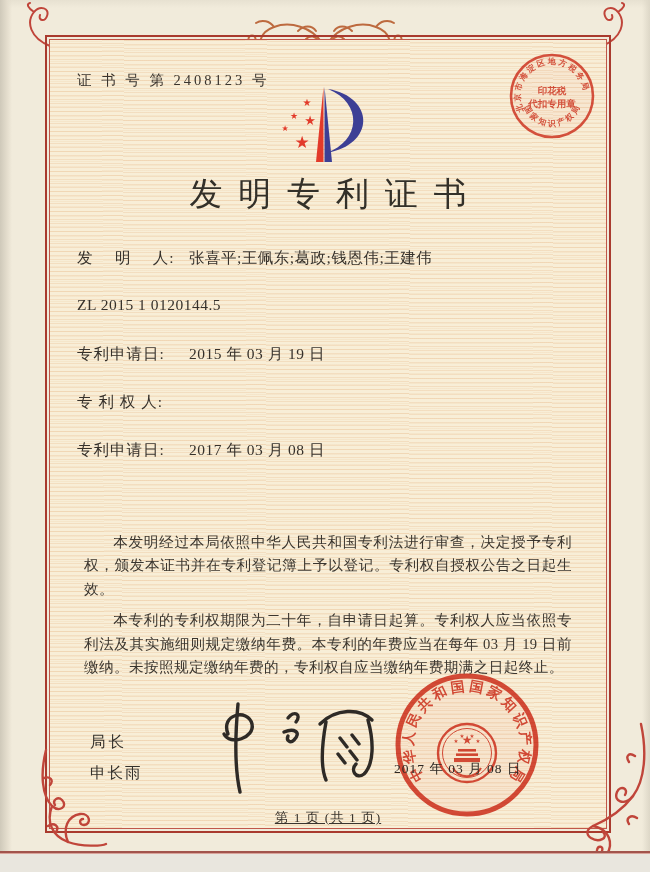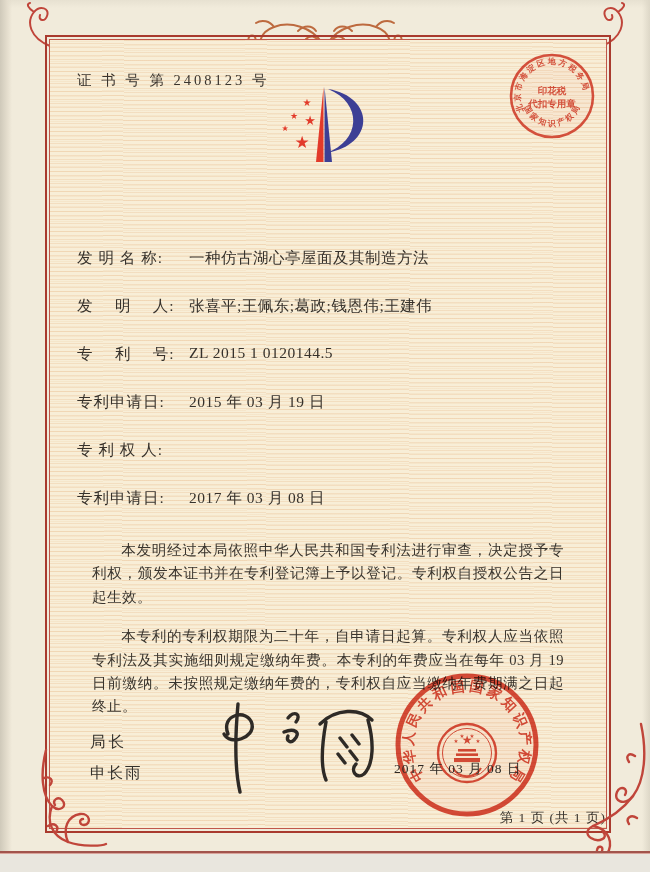--- a/index.html
+++ b/index.html
@@ -32,26 +32,26 @@
   .logo{position:absolute;left:207px;top:45px;width:140px;height:82px;}
   .title{position:absolute;left:0;right:0;top:132px;text-align:center;
     font-size:33px;color:#333029;letter-spacing:0.48em;text-indent:0.48em;font-weight:500;}
   .fields{position:absolute;left:27px;top:208px;width:505px;}
   .field-row{display:flex;align-items:flex-start;height:24px;margin-bottom:24px;
     font-size:15.5px;color:#36312b;}
   .field-label{flex:0 0 112px;letter-spacing:1px;}
   .field-value{letter-spacing:0.5px;}
   .paras{position:absolute;left:26px;top:483px;width:504px;
     font-size:14.6px;line-height:23.4px;color:#3a352e;text-align:justify;}
-  .paras p{margin:16px;text-indent:2em;letter-spacing:0.4px;}
+  .paras p{margin:8px;text-indent:2em;letter-spacing:0.4px;}
   .signer-title{position:absolute;left:40px;top:692px;font-size:15.5px;letter-spacing:3px;color:#33302b;}
   .signer-name{position:absolute;left:40px;top:723px;font-size:15.5px;letter-spacing:2px;color:#33302b;}
   .signature{position:absolute;left:150px;top:656px;width:190px;height:105px;}
-  .footer{position:absolute;left:0;right:0;top:769px;text-align:right;
-    font-size:13.5px;color:#3a352e;letter-spacing:1px;}
+  .footer{position:absolute;left:0;right:0;top:769px;text-align:center;
+    font-size:13.5px;color:#3a352e;letter-spacing:1px;text-decoration:underline;}
   
   .seal-main{position:absolute;left:341px;top:629px;width:152px;height:152px;
     opacity:0.92;mix-blend-mode:multiply;}
   .seal-date{position:absolute;left:344px;top:720px;width:170px;
     font-size:13.5px;color:#2c2824;letter-spacing:1px;z-index:5;}
   .seal-tax{position:absolute;left:455px;top:9px;width:94px;height:94px;
     opacity:0.88;mix-blend-mode:multiply;}
   
   .dragon{position:absolute;left:212px;top:15px;width:226px;height:52px;}
   .fl-bl{position:absolute;left:38px;top:748px;width:70px;height:105px;}
@@ -106,32 +106,28 @@
         <polygon points="67.5,2 67.5,77 75,77" fill="#3d3f95"></polygon>
         <g fill="#e23a2a" font-family="'DejaVu Sans',sans-serif" text-anchor="middle">
           <text x="50" y="21" font-size="10">★</text>
           <text x="37" y="34" font-size="9">★</text>
           <text x="28" y="46" font-size="8">★</text>
           <text x="53" y="40" font-size="13">★</text>
           <text x="45" y="63" font-size="17">★</text>
         </g>
       </svg>
 
+      <div class="title">发明专利证书</div>
 
       <div class="fields">
-        <div class="field-row">
-          <span class="field-label">发 明 名 称:</span>
-          <span class="field-value">一种仿古湖心亭屋面及其制造方法</span>
-        </div>
         <div class="field-row">
           <span class="field-label">发　 明　 人:</span>
           <span class="field-value">张喜平;王佩东;葛政;钱恩伟;王建伟</span>
         </div>
         <div class="field-row">
-          <span class="field-label">专　 利　 号:</span>
           <span class="field-value">ZL 2015 1 0120144.5</span>
         </div>
         <div class="field-row">
           <span class="field-label">专利申请日:</span>
           <span class="field-value">2015 年 03 月 19 日</span>
         </div>
         <div class="field-row">
           <span class="field-label">专 利 权 人:</span>
         </div>
         <div class="field-row">

